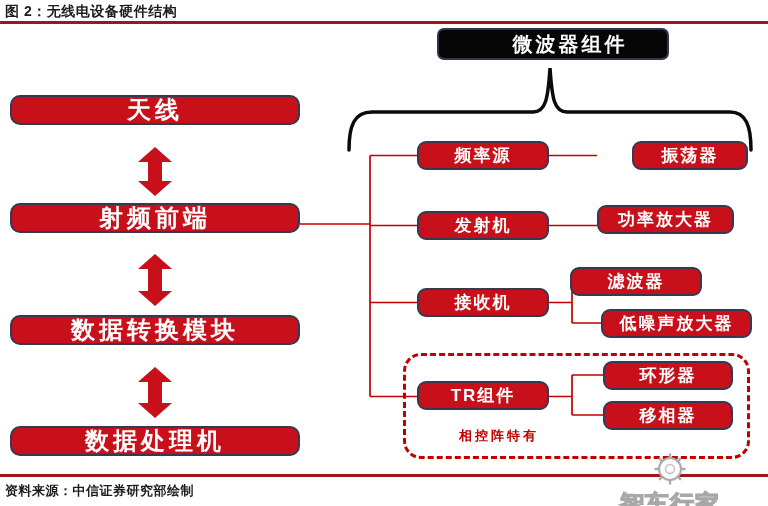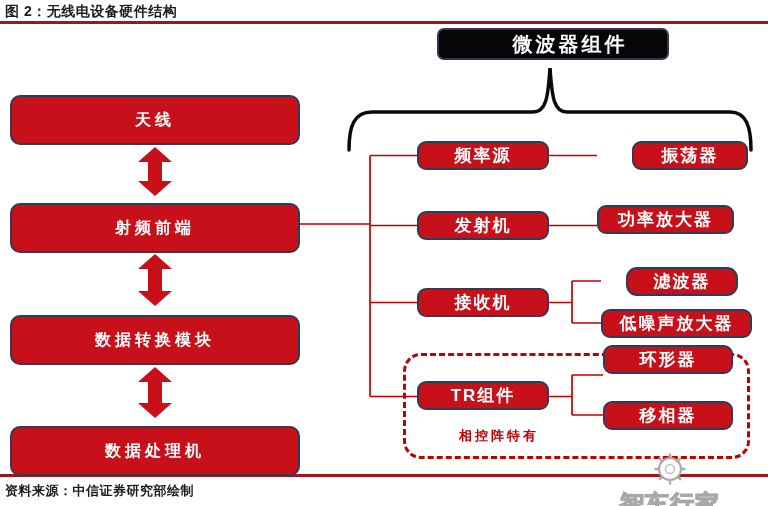--- a/index.html
+++ b/index.html
@@ -19,21 +19,21 @@
   .rule.top{top:21px;}
   .rule.bottom{top:474px;}
   .source-text{position:absolute;left:5px;top:482px;font-size:13px;font-weight:bold;color:var(--text-dark);letter-spacing:.5px;}
 
   .header-box{position:absolute;left:437px;top:28px;width:232px;height:32px;
     background:var(--header-black);border:2px solid #31364d;border-radius:7px;
     color:#fff;font-size:20px;font-weight:bold;display:flex;align-items:center;justify-content:center;letter-spacing:3px;padding-left:34px;}
 
   .rbox{position:absolute;background:var(--box-red);border:2px solid var(--box-border);
     color:#fff;font-weight:bold;display:flex;align-items:center;justify-content:center;}
-  .rbox.big{left:10px;width:290px;height:50px;border-radius:10px;font-size:16px;letter-spacing:4px;}
+  .rbox.big{left:10px;width:290px;height:30px;border-radius:10px;font-size:24px;letter-spacing:4px;}
   .rbox.small{height:29px;border-radius:9px;font-size:17px;letter-spacing:2px;}
 
   .svg-layer{position:absolute;left:0;top:0;width:768px;height:506px;pointer-events:none;}
 
   .dashed-group{position:absolute;left:403px;top:353px;width:347px;height:106px;
     border:3px dashed var(--line-red);border-radius:18px;}
   .dashed-note{position:absolute;left:459px;top:427px;font-size:13px;color:var(--line-red);
     font-weight:bold;letter-spacing:3px;}
 
   .watermark{position:absolute;left:620px;top:450px;display:flex;align-items:center;gap:2px;z-index:5;flex-direction:column;}
@@ -85,23 +85,23 @@
   <div class="dashed-group"></div>
   <div class="dashed-note">相控阵特有</div>
 
   <div class="rbox small" style="left:417px;top:211px;width:132px;">发射机</div>
   <div class="rbox small" style="left:417px;top:141px;width:132px;">频率源</div>
   <div class="rbox small" style="left:417px;top:288px;width:132px;">接收机</div>
   <div class="rbox small" style="left:417px;top:381px;width:132px;">TR组件</div>
 
   <div class="rbox small" style="left:632px;top:141px;width:116px;">振荡器</div>
   <div class="rbox small" style="left:597px;top:205px;width:137px;">功率放大器</div>
-  <div class="rbox small" style="left:626px;top:267px;width:112px;border-radius:11px;">滤波器</div>
+  <div class="rbox small" style="left:570px;top:267px;width:132px;">滤波器</div>
   <div class="rbox small" style="left:601px;top:309px;width:151px;">低噪声放大器</div>
-  <div class="rbox small" style="left:603px;top:345px;width:130px;">环形器</div>
+  <div class="rbox small" style="left:603px;top:361px;width:130px;">环形器</div>
   <div class="rbox small" style="left:603px;top:401px;width:130px;">移相器</div>
 
   <div class="watermark">
     <svg width="36" height="36" viewBox="0 0 36 36">
       <circle cx="18" cy="19" r="11" fill="#ffffff" stroke="#ababab" stroke-width="2"></circle>
       <circle cx="18" cy="19" r="4.5" fill="none" stroke="#c0c0c0" stroke-width="1.5"></circle>
       <g stroke="#ababab" stroke-width="2.4" stroke-linecap="round">
         <line x1="18" y1="4.5" x2="18" y2="8"></line>
         <line x1="18" y1="30" x2="18" y2="33.5"></line>
         <line x1="3.5" y1="19" x2="7" y2="19"></line>

